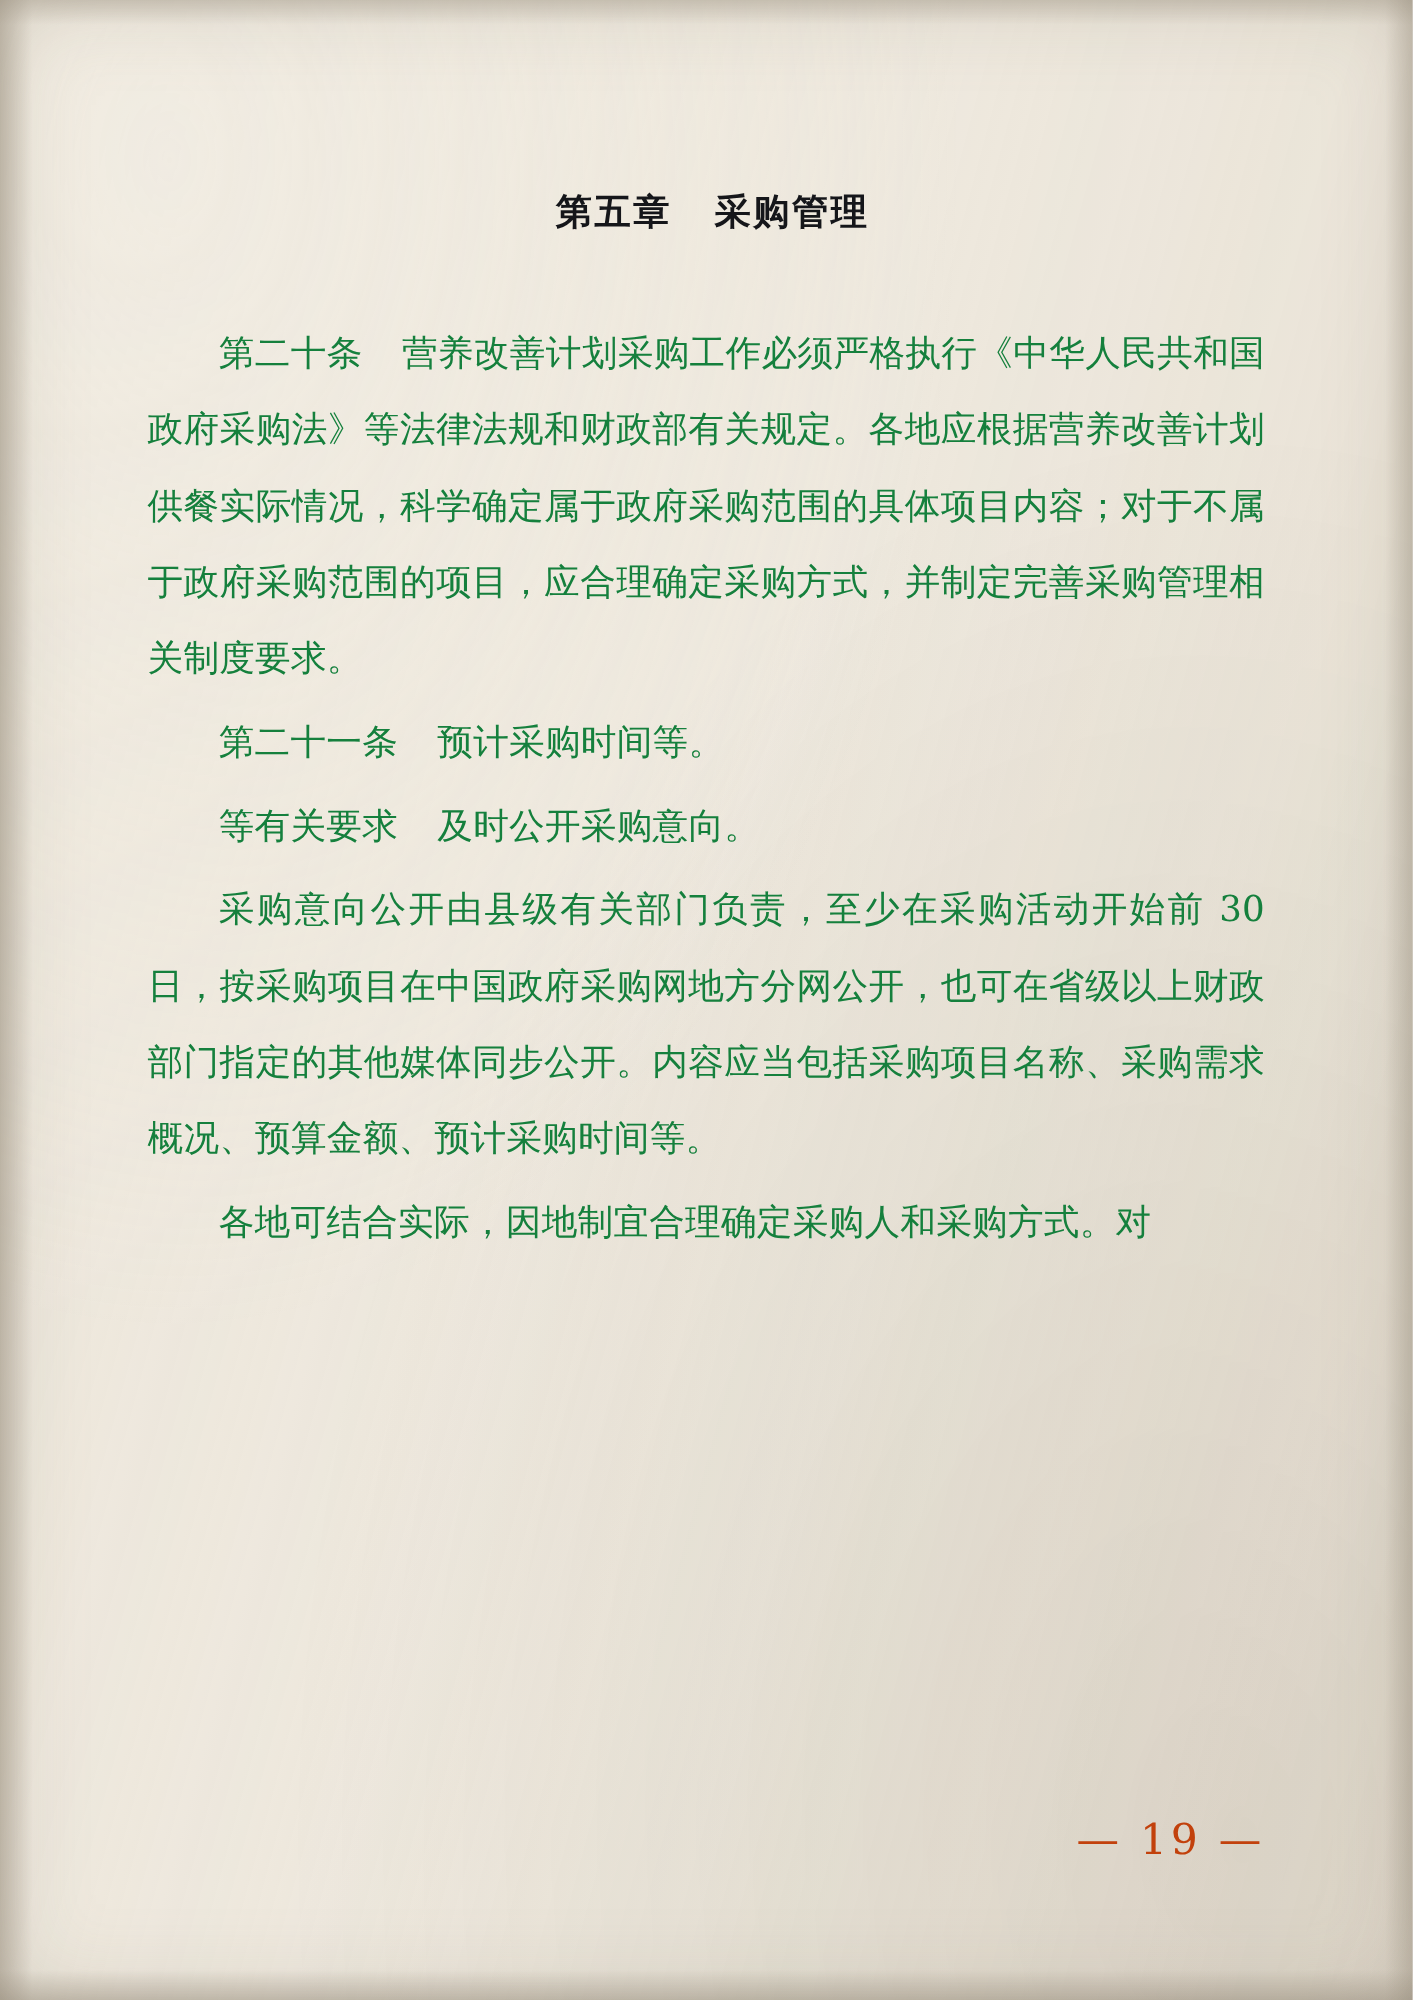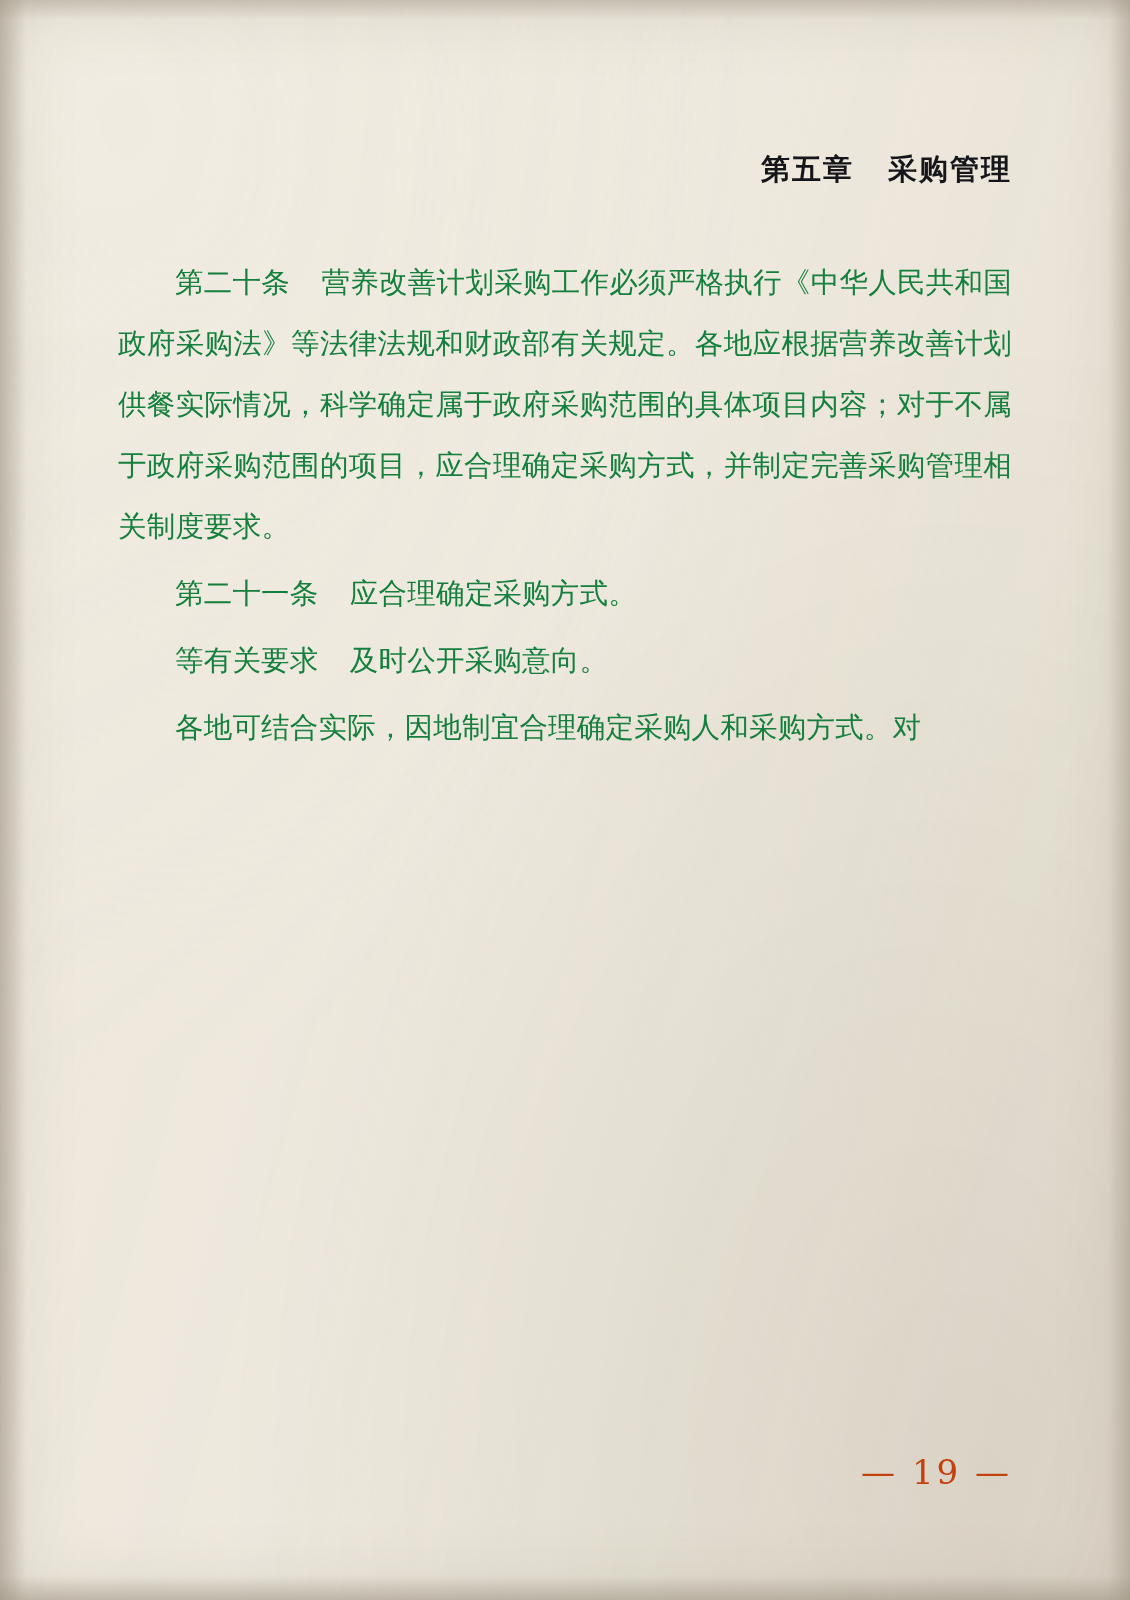--- a/index.html
+++ b/index.html
@@ -69,21 +69,21 @@
   }
 
   .content {
     position: relative;
     z-index: 2;
     padding: 150px 118px 0 118px;
     box-sizing: border-box;
   }
 
   .chapter-title {
-    text-align: right;
+    text-align: center;
     font-family: "DejaVu Sans", "Liberation Sans", sans-serif;
     font-weight: 700;
     font-size: 29px;
     letter-spacing: 2px;
     color: #15161a;
     margin: 0 0 62px 0;
     padding-left: 10px;
   }
   .chapter-title .gap {
     display: inline-block;
@@ -136,28 +136,29 @@
 
     <h1 class="chapter-title">
       <span>第五章</span><span class="gap"></span><span>采购管理</span>
     </h1>
 
     <p class="body-text">
       <span class="art-head">第二十条</span><span class="art-gap"></span><span>营养改善计划采购工作必须严格执行《中华人民共和国政府采购法》等法律法规和财政部有关规定。各地应根据营养改善计划供餐实际情况，科学确定属于政府采购范围的具体项目内容；对于不属于政府采购范围的项目，应合理确定采购方式，并制定完善采购管理相关制度要求。</span>
     </p>
 
     <p class="body-text">
-      <span class="art-head">第二十一条</span><span class="art-gap"></span><span>应合理确定采购方式。</span>
+      <span class="art-head">第二十一条</span><span class="art-gap"></span><span>预计采购时间等。</span>
     </p>
 
 
     <p class="body-text">
       <span class="art-head">等有关要求</span><span class="art-gap"></span><span>及时公开采购意向。</span>
     </p>
 
+    <p class="body-text no-indent">采购意向公开由县级有关部门负责，至少在采购活动开始前 30 日，按采购项目在中国政府采购网地方分网公开，也可在省级以上财政部门指定的其他媒体同步公开。内容应当包括采购项目名称、采购需求概况、预算金额、预计采购时间等。</p>
 
 
     <p class="body-text no-indent">各地可结合实际，因地制宜合理确定采购人和采购方式。对</p>
 
   </div>
 
   <div class="page-number">— 19 —</div>
 </div>
 
 </body></html>

